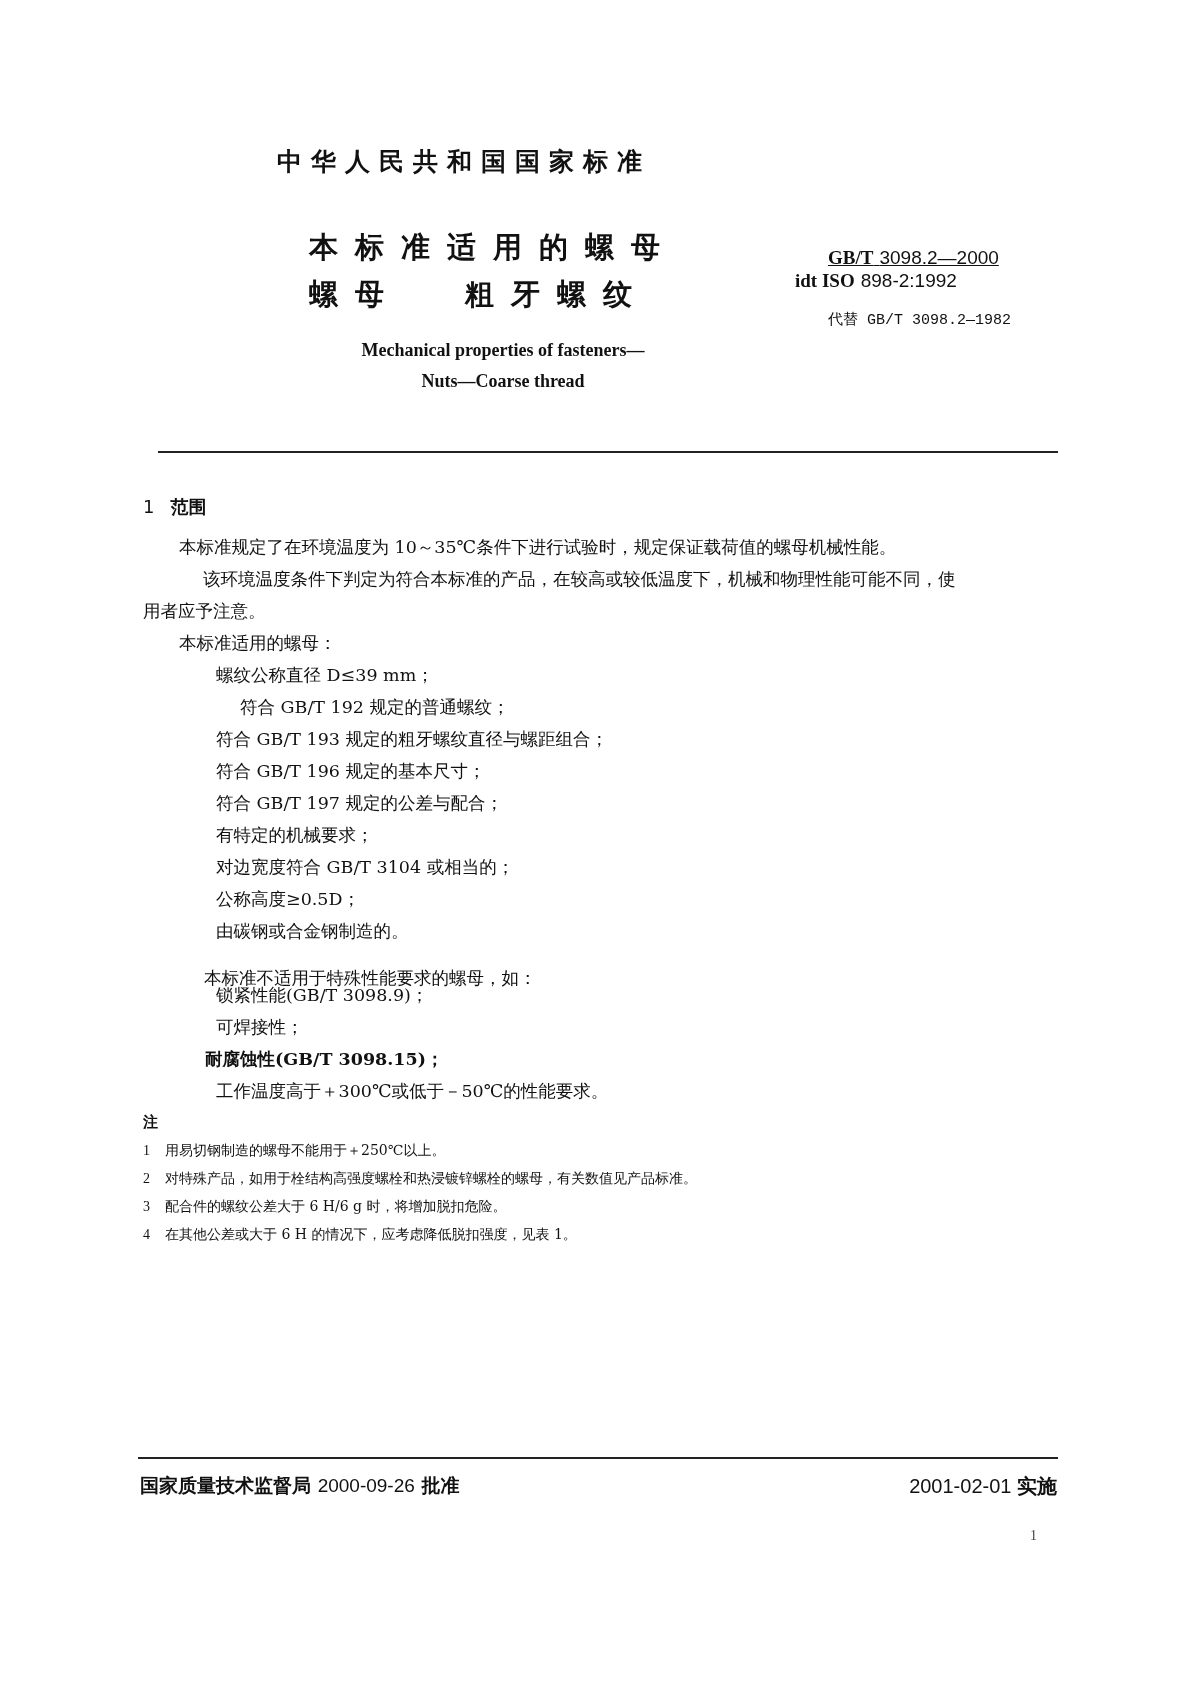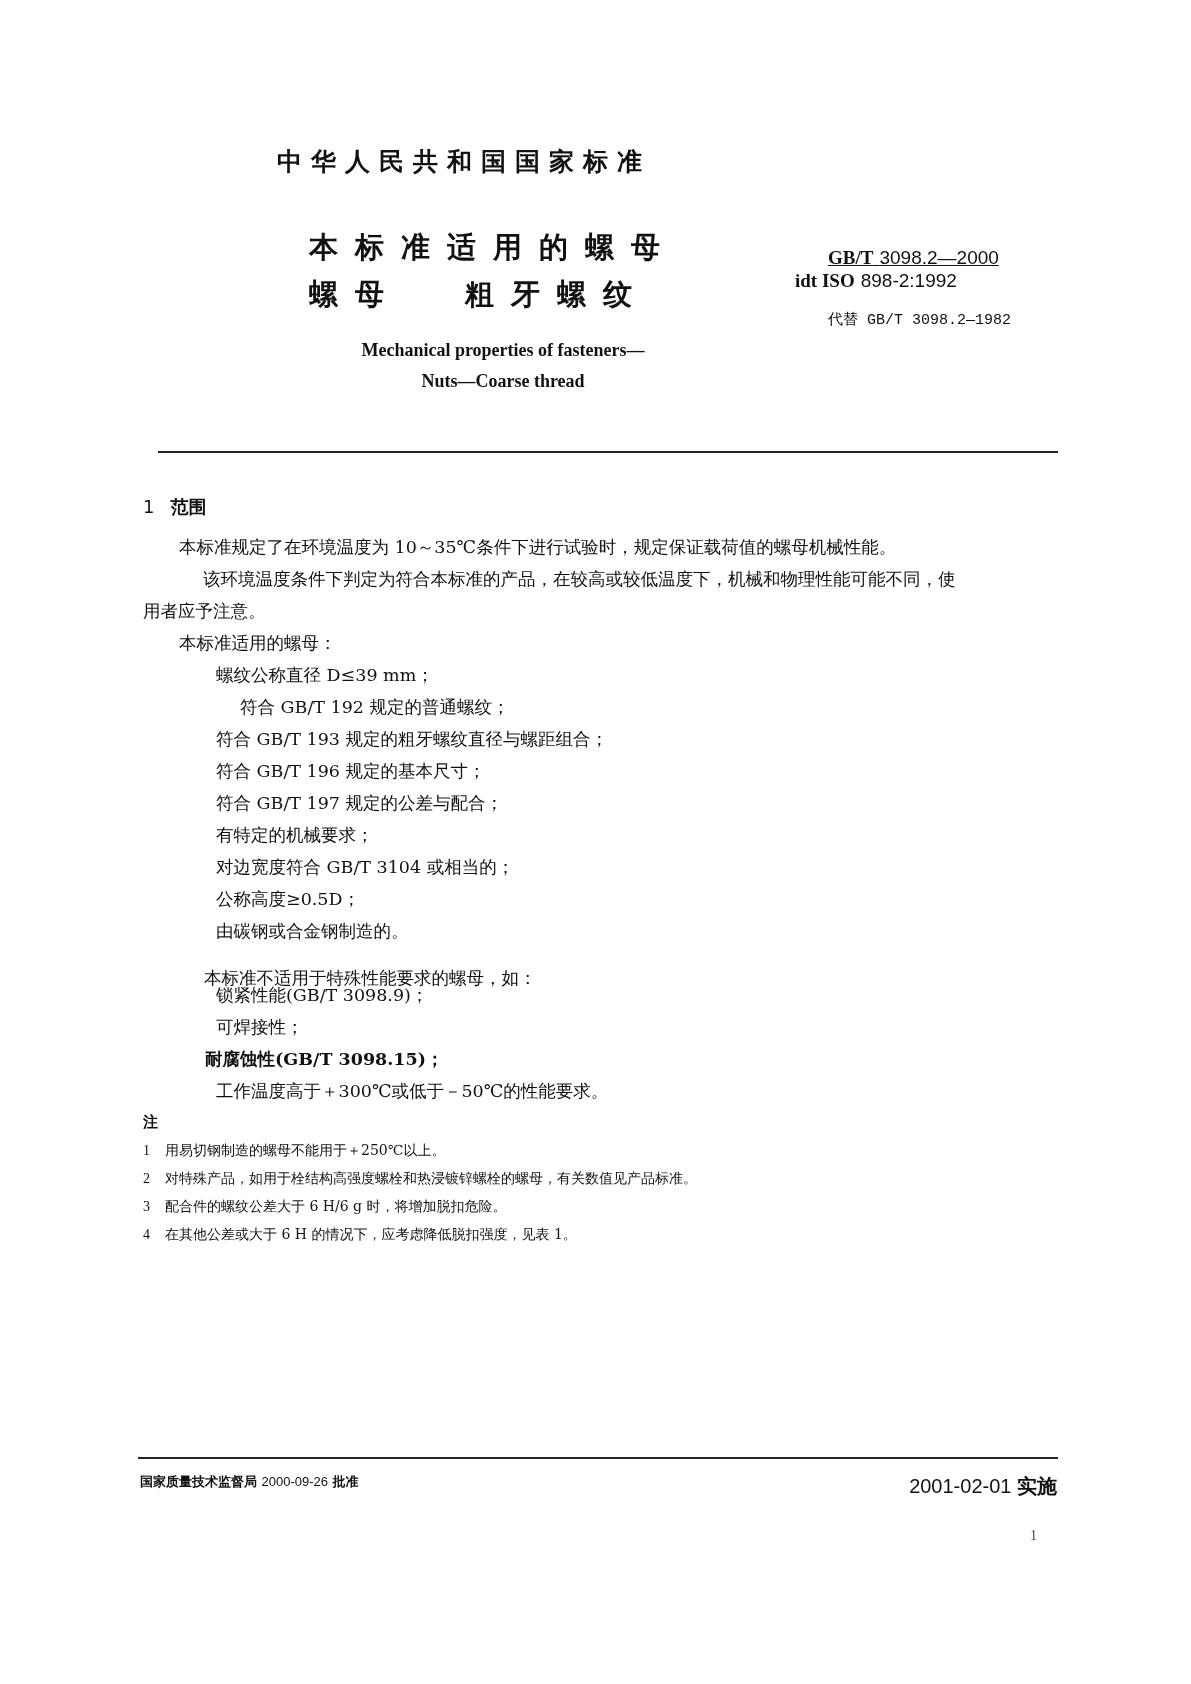--- a/index.html
+++ b/index.html
@@ -21,21 +21,21 @@
   .en2 { top: 371px; left: 98px; }
   .rule { position: absolute; height: 2px; background: #222; }
   .rule-top { left: 158px; top: 451px; width: 900px; }
   .rule-bottom { left: 138px; top: 1457px; width: 920px; }
   .sec-head { left: 143px; top: 495px; font-family: "DejaVu Sans", sans-serif; font-weight: bold; font-size: 18px; }
   .sec-head .num { margin-right: 16px; font-weight: normal; }
   .p { font-size: 17.5px; font-family: "DejaVu Serif", serif; }
   .note-h { left: 143px; top: 1113px; font-family: "DejaVu Sans", sans-serif; font-weight: bold; font-size: 15px; }
   .note { left: 143px; font-size: 14px; }
   .note .n { display: inline-block; width: 22px; font-family: "Liberation Serif", serif; }
-  .foot-left { left: 140px; top: 1473px; font-family: "DejaVu Sans", sans-serif; font-weight: bold; font-size: 13px; }
+  .foot-left { left: 140px; top: 1473px; font-family: "DejaVu Sans", sans-serif; font-weight: bold; font-size: 19px; }
   .foot-left span.date { font-family: "Liberation Sans", sans-serif; font-weight: normal; }
   .foot-right { right: 134px; top: 1473px; font-family: "Liberation Sans", sans-serif; font-size: 20px; margin-left: 42px; }
   .foot-right b { font-family: "DejaVu Sans", sans-serif; }
   .page-no { left: 1030px; top: 1528px; font-family: "Liberation Serif", serif; font-size: 14px; color: #444; }
 </style>
 </head>
 <body>
 
 <div class="abs national">中华人民共和国国家标准</div>
 

